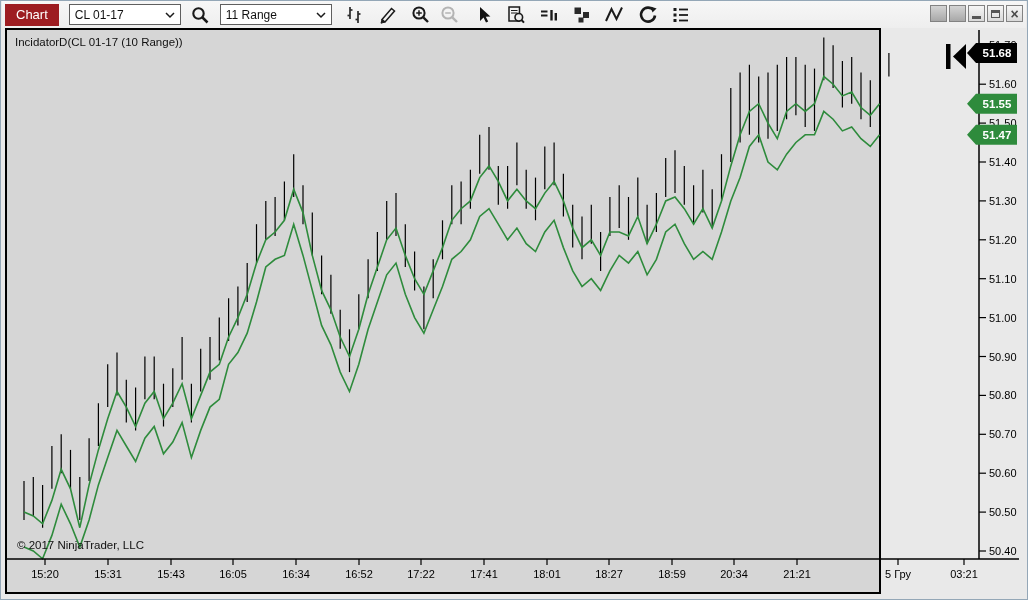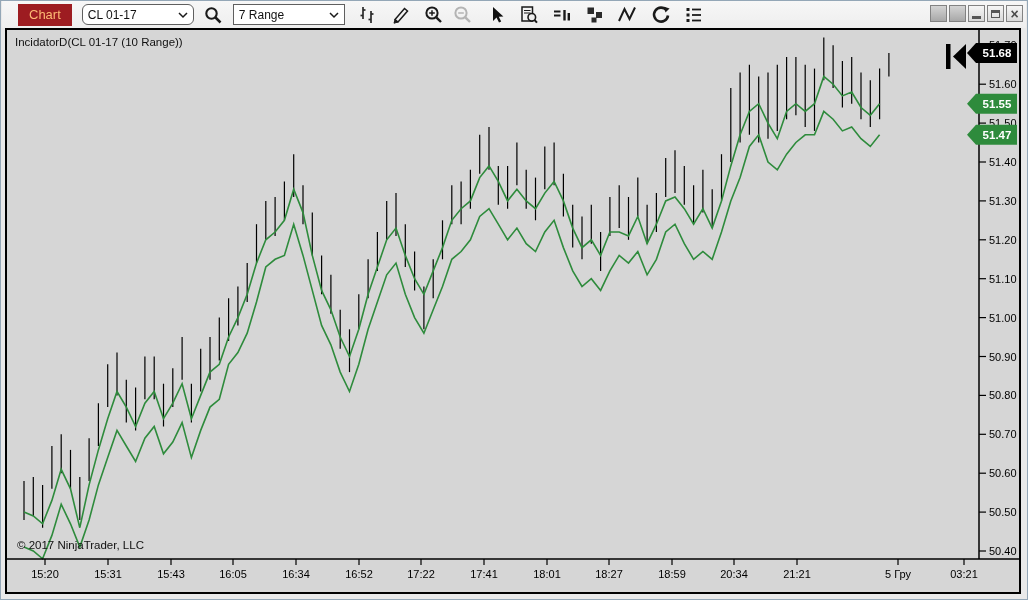--- a/index.html
+++ b/index.html
@@ -1,28 +1,28 @@
 <!DOCTYPE html>
 <html><head>
 <meta charset="utf-8">
 <style>
   html,body{margin:0;padding:0;background:#fff;font-family:"Liberation Sans",sans-serif;}
   .win{position:relative;width:1028px;height:600px;background:#e9e9e9;border:1px solid #94a7b7;box-sizing:border-box;overflow:hidden;}
   .toolbar{position:absolute;left:1px;top:0;right:1px;height:27px;background:linear-gradient(#f7f7f7,#eeeeee);display:flex;align-items:center;}
-  .tab{margin-left:16px;background:#9d1c21;color:#fdba74;font-size:13px;padding:4px 11px 5px;line-height:13px;cursor:default;}
+  .tab{margin-left:3px;background:#9d1c21;color:#ffffff;font-size:13px;padding:4px 11px 5px;line-height:13px;cursor:default;}
   .combo{width:100px;height:19px;border:1px solid #5f5f5f;background:#fff;display:flex;align-items:center;justify-content:space-between;padding:0 5px;font-size:12px;color:#111;}
-  .ml10{margin-left:10px;border-radius:6px;} .ml6{margin-left:6px;} .ml2{margin-left:2px;}
+  .ml10{margin-left:10px;} .ml6{margin-left:6px;} .ml2{margin-left:2px;}
   .ticon{width:27px;height:24px;display:flex;align-items:center;justify-content:center;}
   .winbtns{position:absolute;right:3px;top:4px;display:flex;gap:2px;}
   .wb{width:17px;height:17px;border:1px solid #828282;background:linear-gradient(#f6f6f6,#d9d9d9);padding:0;margin:0;display:flex;align-items:center;justify-content:center;font-family:"Liberation Sans",sans-serif;box-sizing:border-box;}
   .wb.blank{background:linear-gradient(#d4d4d4,#a8a8a8);}
   .glyph-min{width:9px;height:3px;background:#555;margin-top:8px;}
   .glyph-rest{width:9px;height:8px;border:1px solid #555;border-top:3px solid #555;box-sizing:border-box;}
   .glyph-close{font-size:14px;font-weight:bold;color:#4a4a4a;line-height:14px;}
-  .chart-frame{position:absolute;left:4px;top:27px;width:1016px;height:566px;border:2px solid #000;background:#d6d6d6;box-sizing:border-box;}
+  .chart-frame{position:absolute;left:4px;top:27px;width:876px;height:566px;border:2px solid #000;background:#d6d6d6;box-sizing:border-box;}
   .chart-frame svg{position:absolute;left:0;top:0;}
   svg text{font-family:"Liberation Sans",sans-serif;}
   .ind-label{position:absolute;left:8px;top:6px;font-size:11.5px;color:#111;z-index:3;}
   .copyright{position:absolute;left:10px;top:509px;font-size:11.5px;color:#111;z-index:3;}
 </style>
 </head>
 <body>
 
 <div class="win">
 
@@ -37,21 +37,21 @@
     </div>
 
     <span class="ticon ml6">
       <svg width="20" height="20">
           <circle cx="8.5" cy="8.5" r="5.2" fill="none" stroke="#1a1a1a" stroke-width="2.1"></circle>
           <line x1="12.5" y1="12.5" x2="17.5" y2="17.5" stroke="#1a1a1a" stroke-width="2.5"></line>
         </svg>
     </span>
 
     <div class="combo ml6">
-      <span>7 Range</span>
+      <span>11 Range</span>
       <span><svg width="10" height="7">
             <polyline points="1,1 5,5 9,1" fill="none" stroke="#1a1a1a" stroke-width="1.5"></polyline>
           </svg></span>
     </div>
 
     <span class="ticon ml10">
       <svg width="22" height="22">
           <g stroke="#2a2a2a" stroke-width="1.7">
             <line x1="6" y1="3" x2="6" y2="15"></line>
             <line x1="3.5" y1="11.5" x2="6" y2="11.5"></line>

